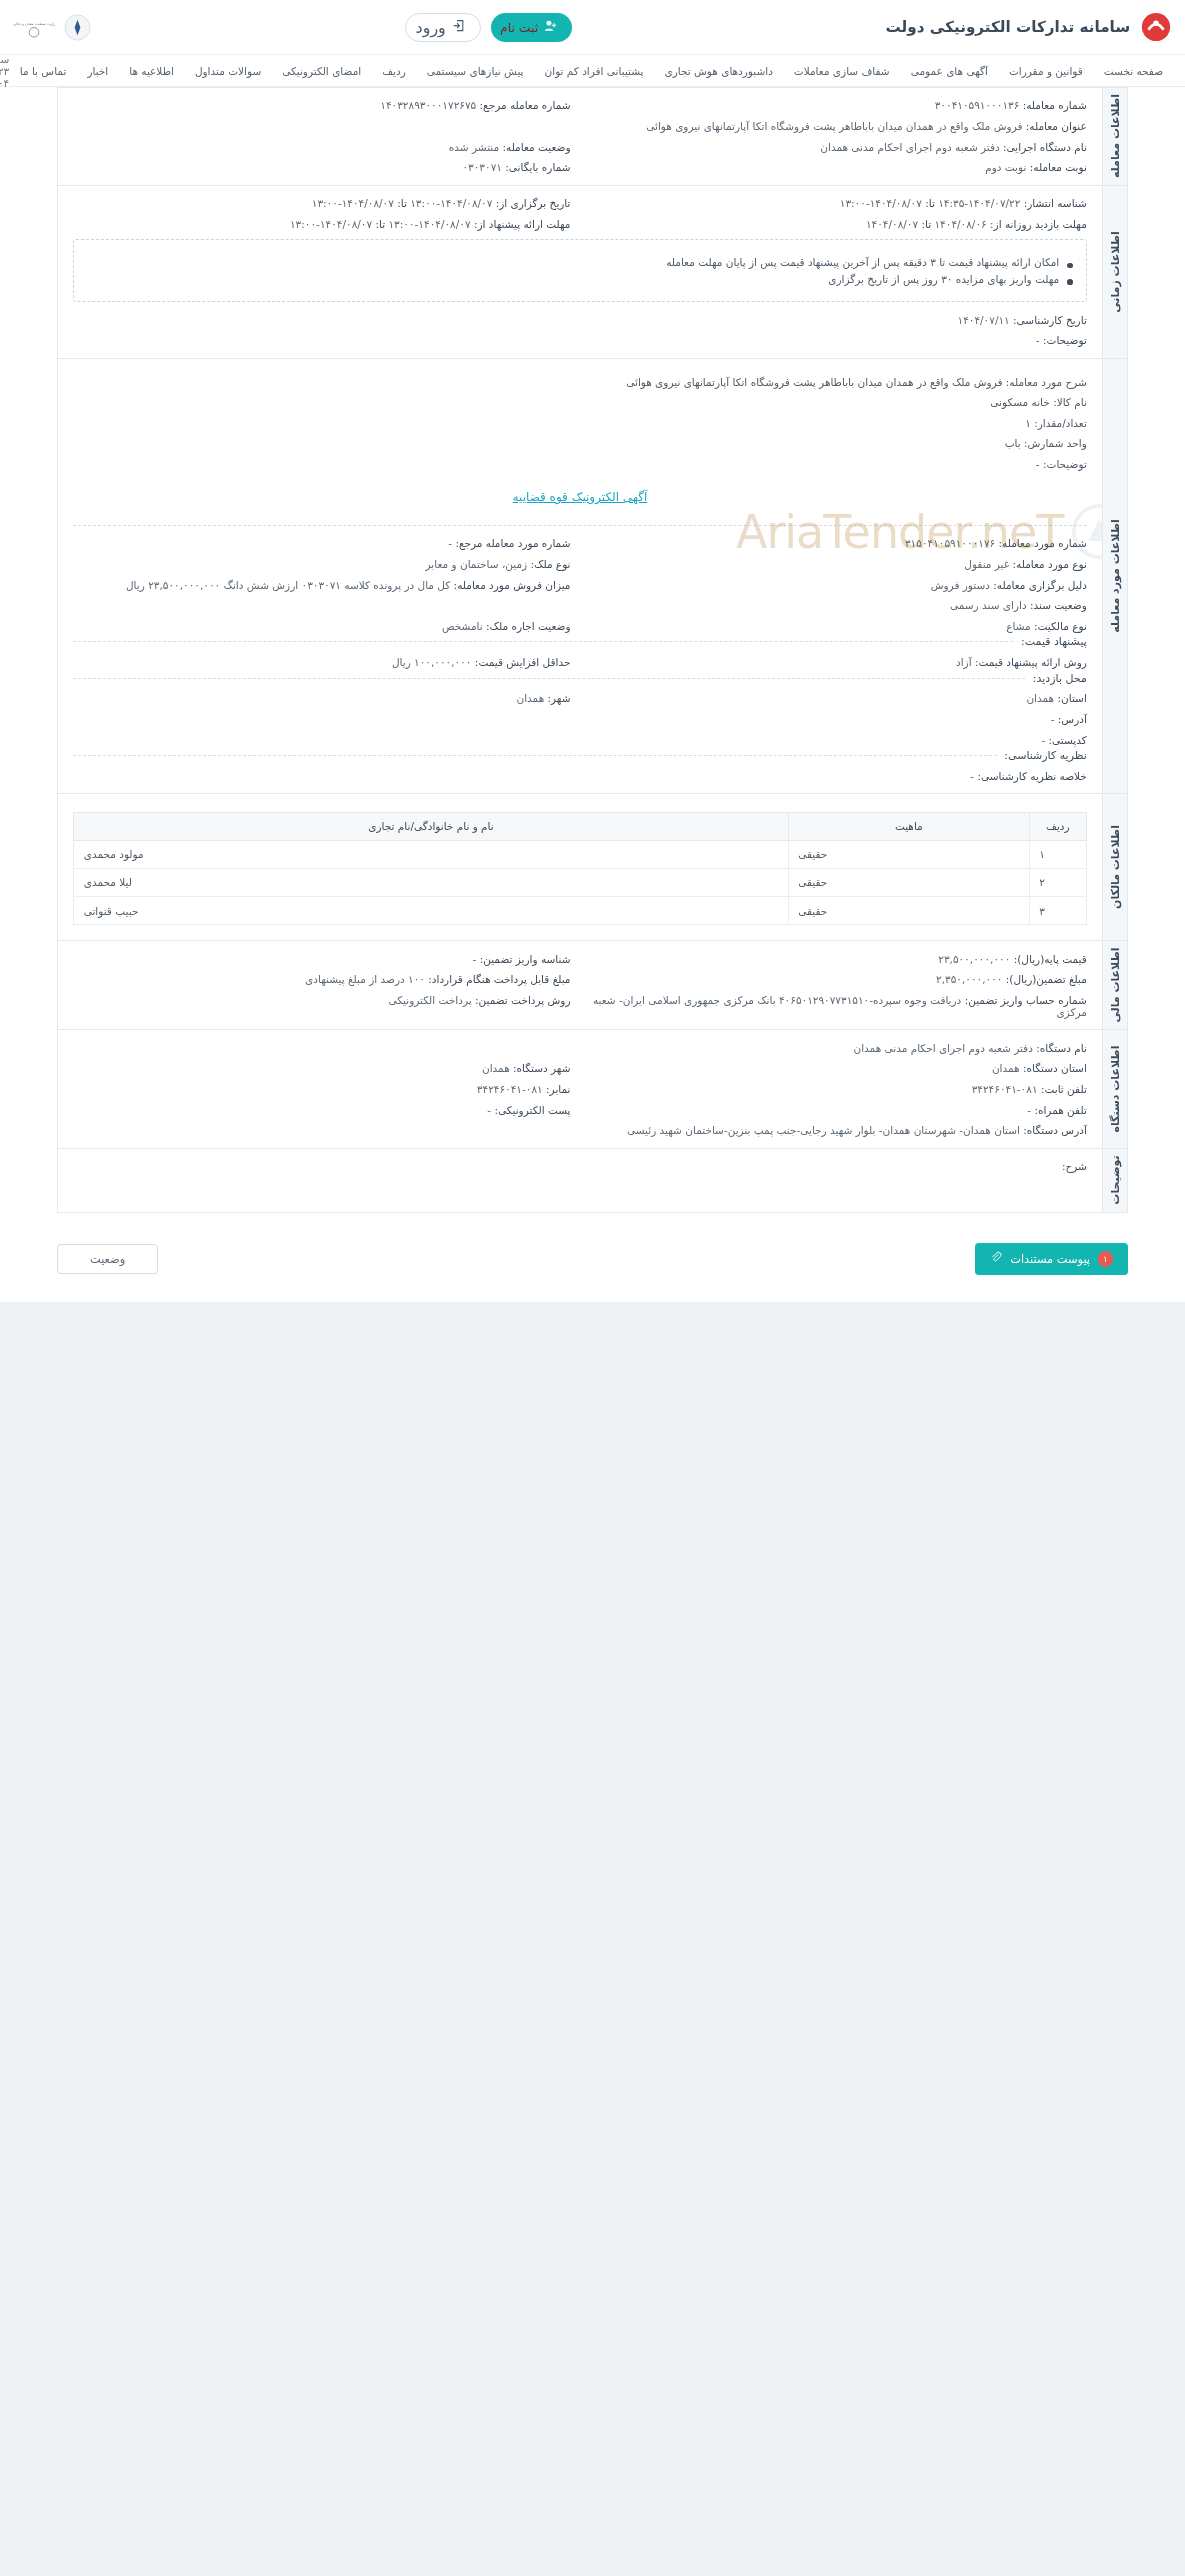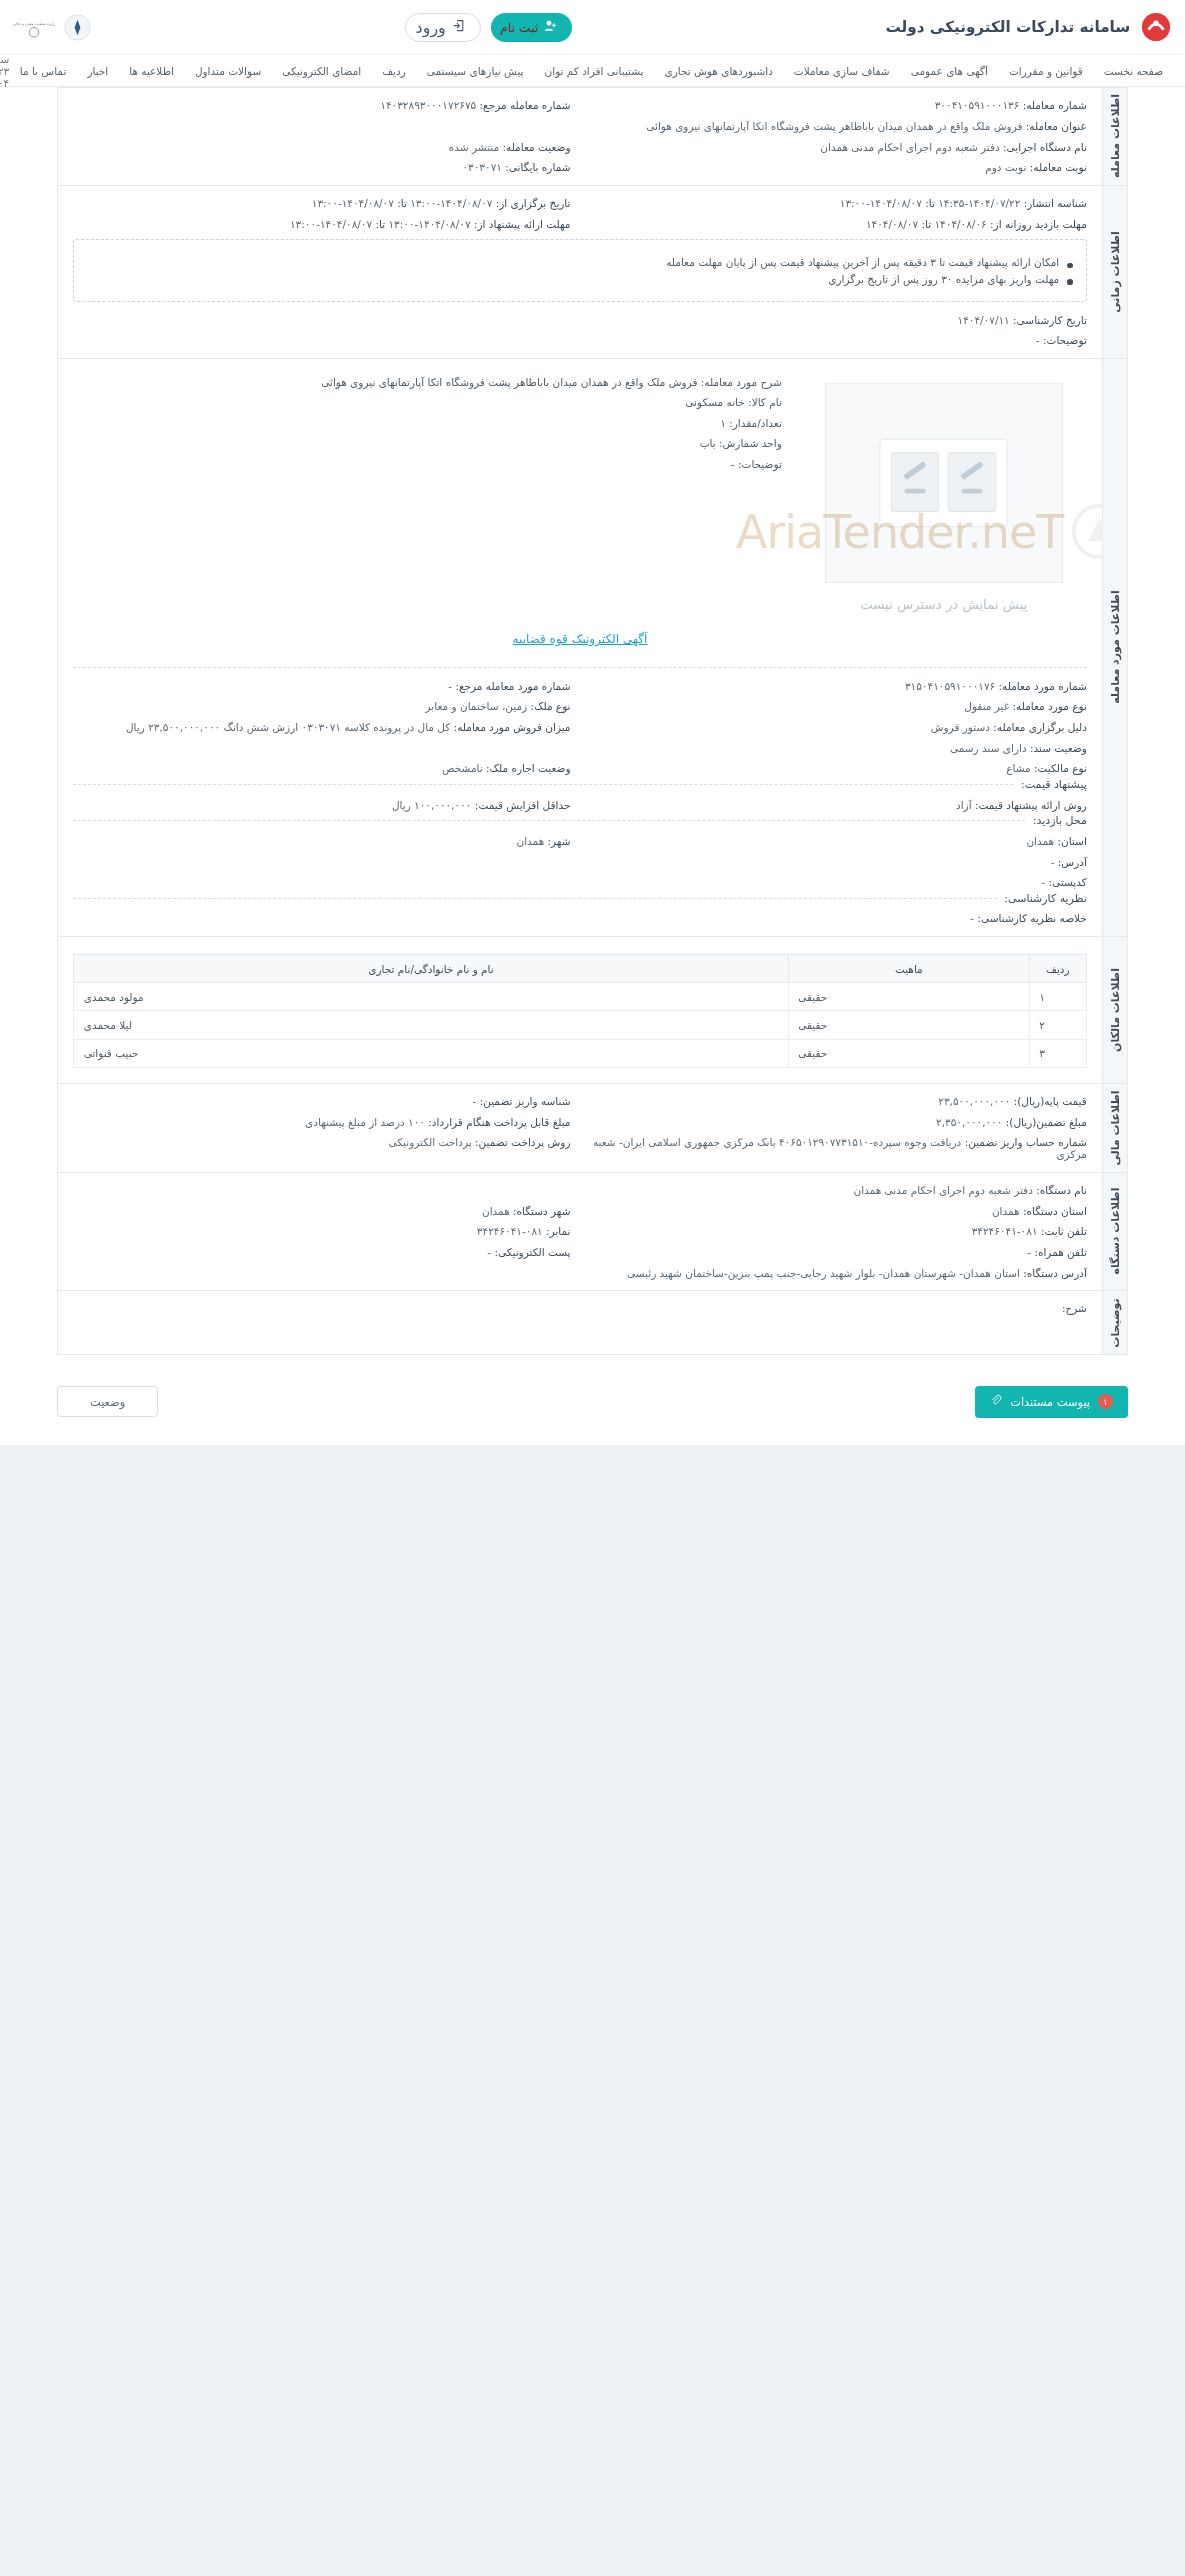--- a/index.html
+++ b/index.html
@@ -467,36 +467,20 @@
       </div>
     </div>
 
     <div class="row-block">
       <div class="side-label">
         <span>اطلاعات مورد معامله</span>
       </div>
       <div class="panel">
 
         <div class="preview-wrap">
-          <div class="preview-box">
-            <div class="preview-card">
-              <svg width="143" height="114" viewBox="0 0 150 120">
-                <rect x="8" y="14" width="134" height="92" rx="4" fill="#ffffff" stroke="#e2e8ec"></rect>
-                <rect x="20" y="28" width="50" height="62" rx="3" fill="#eef2f5" stroke="#dde4e9"></rect>
-                <rect x="80" y="28" width="50" height="62" rx="3" fill="#eef2f5" stroke="#dde4e9"></rect>
-                <g fill="#c2cdd5">
-                  <rect x="32" y="44" width="26" height="6" rx="2" transform="rotate(-35 45 47)"></rect>
-                  <rect x="34" y="66" width="22" height="5" rx="2"></rect>
-                  <rect x="92" y="44" width="26" height="6" rx="2" transform="rotate(-35 105 47)"></rect>
-                  <rect x="94" y="66" width="22" height="5" rx="2"></rect>
-                </g>
-              </svg>
-            </div>
-            <div class="preview-caption">پیش نمایش در دسترس نیست</div>
-          </div>
 
           <div class="desc-col">
             <p>
               <span class="k">شرح مورد معامله:</span>
               <span class="v">فروش ملک واقع در همدان میدان باباطاهر پشت فروشگاه اتکا آپارتمانهای نیروی هوائی</span>
             </p>
             <p>
               <span class="k">نام کالا:</span>
               <span class="v">خانه مسکونی</span>
             </p>

